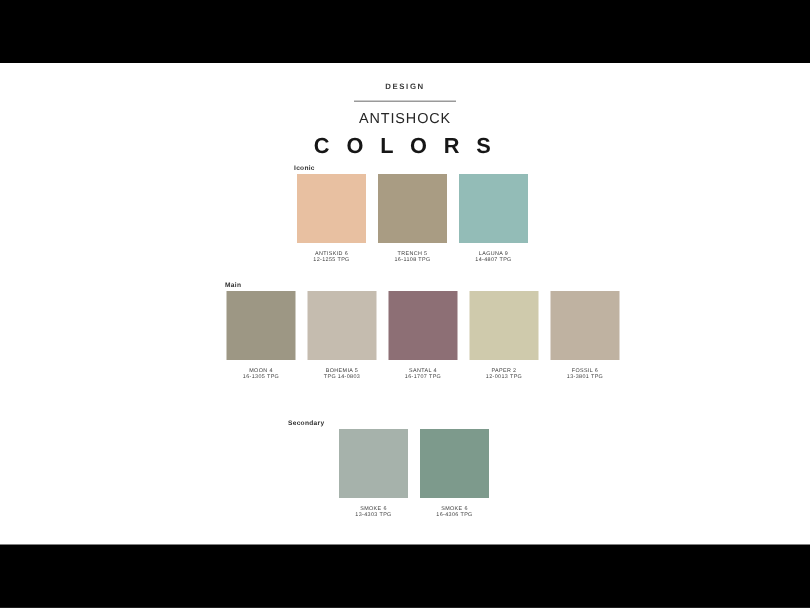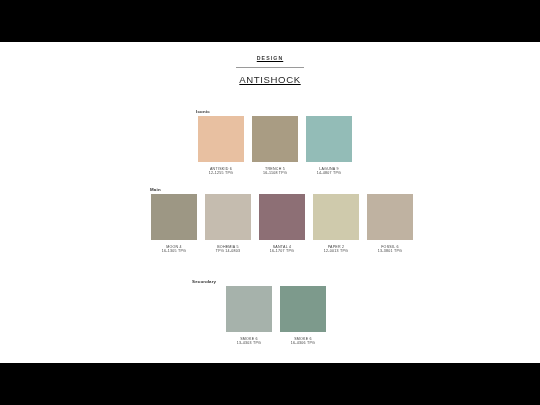--- a/index.html
+++ b/index.html
@@ -28,21 +28,20 @@
     height: 321px;
     background: #ffffff;
   }
   
   .header {
     position: absolute;
     left: 0;
     top: 14px;
     width: 540px;
     text-align: center;
-    text-decoration: underline;
   }
   .eyebrow {
     font-size: 5.2px;
     letter-spacing: 1.1px;
     font-weight: 700;
     color: #3b3b3b;
     line-height: 1;
   }
   .rule {
     width: 68px;
@@ -122,20 +121,21 @@
 </head>
 <body>
 
 <div id="stage">
   <div id="slide">
 
     <div class="header">
       <div class="eyebrow">DESIGN</div>
       <div class="rule"></div>
       <div class="title-sub">ANTISHOCK</div>
+      <div class="title-main">C O L O R S</div>
     </div>
 
     <div class="group" id="group-iconic">
       <div class="group-label">Iconic</div>
       <div class="swatch-row">
           <div class="swatch">
             <div class="chip" style="background: rgb(232, 192, 161);"></div>
             <div class="chip-name">ANTISKID 6</div>
             <div class="chip-code">12-1255 TPG</div>
           </div>

